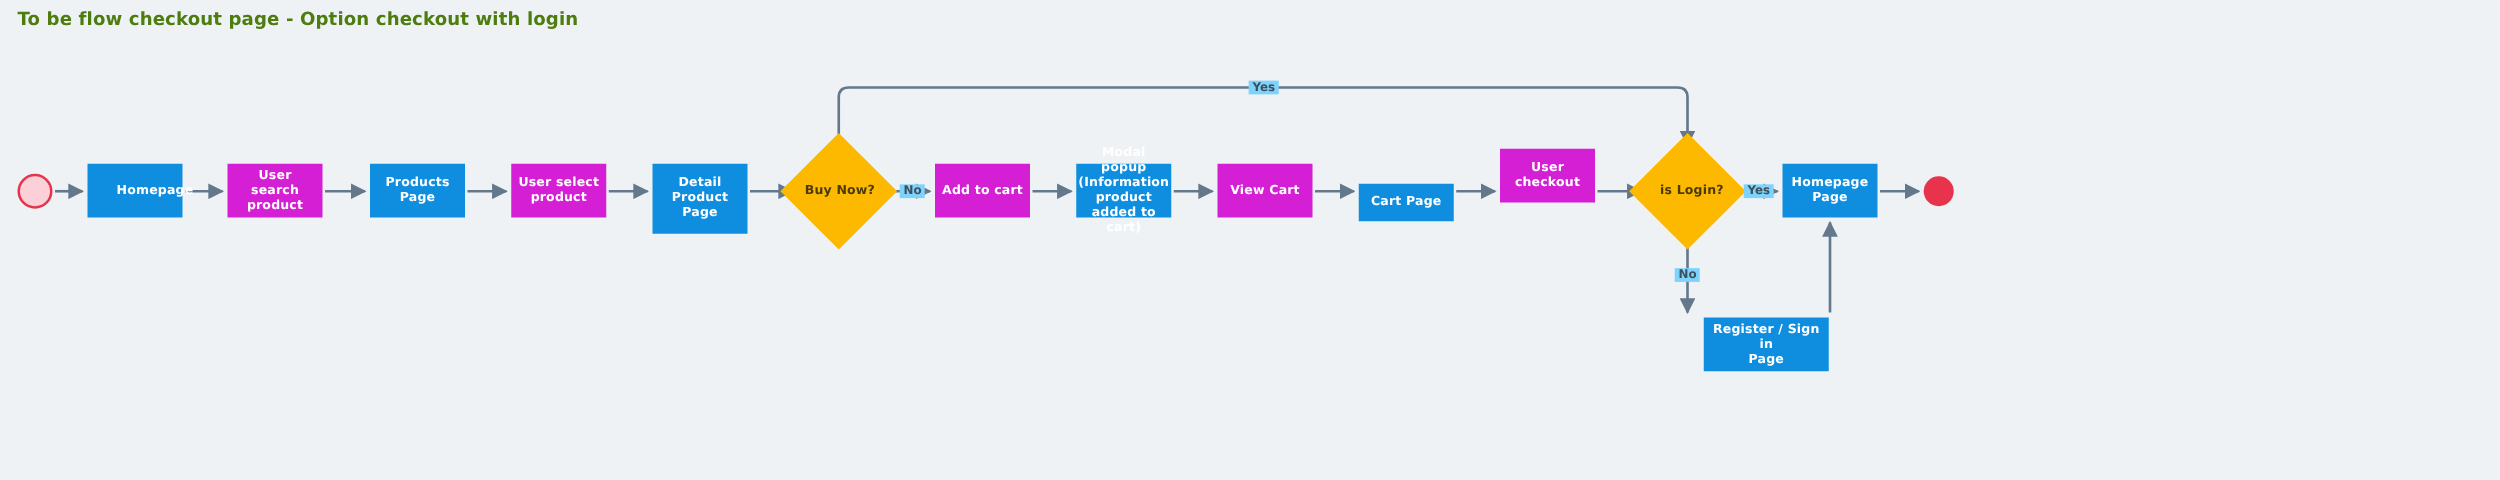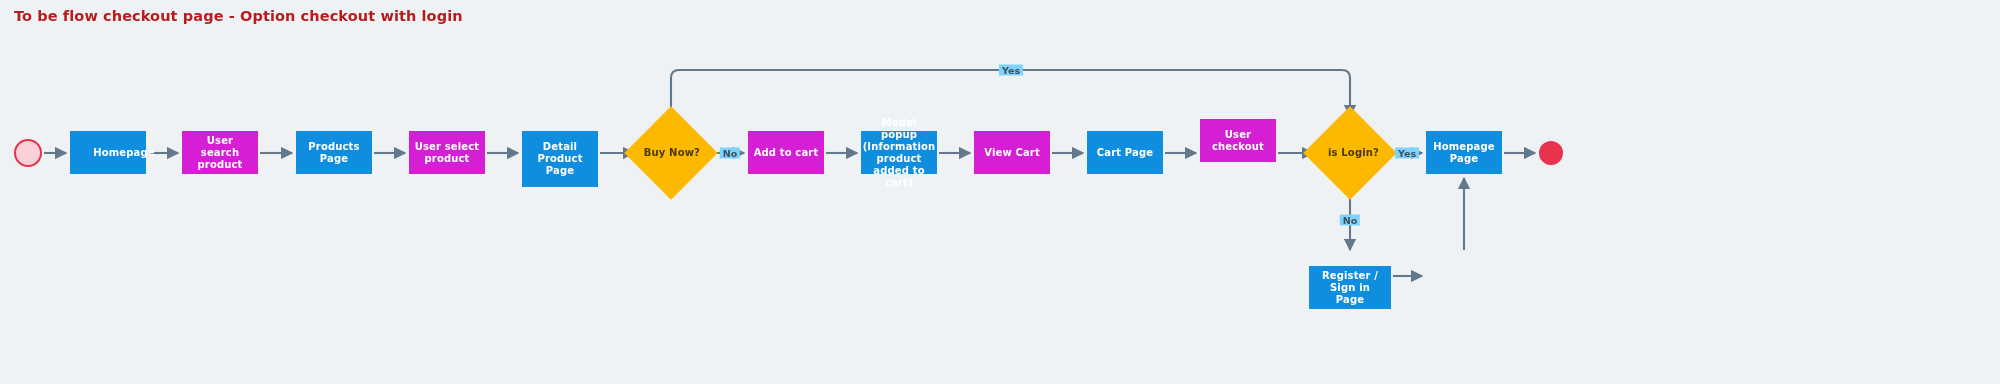--- a/index.html
+++ b/index.html
@@ -15,21 +15,21 @@
     font-family: "DejaVu Sans", "Liberation Sans", sans-serif;
     color: #2b3a4a;
   }
   #diagram-title {
     position: absolute;
     left: 14px;
     top: 8px;
     font-size: 14.5px;
     font-weight: 700;
     letter-spacing: 0.1px;
-    color: #b91c1c;
+    color: #4d7c0f;
     white-space: nowrap;
   }
   #canvas {
     position: absolute;
     inset: 0;
   }
   .edge-layer {
     position: absolute;
     left: 0;
     top: 0;
@@ -165,40 +165,40 @@
   <div class="node process-blue" style="left:861px; top:131px; width:76px; height:43px;">
     <span class="node-label">Modal popup
 (Information product
 added to cart)</span>
   </div>
 
   <div class="node action-magenta" style="left:974px; top:131px; width:76px; height:43px;">
     <span class="node-label">View Cart</span>
   </div>
 
-  <div class="node process-blue" style="left:1087px; top:131px; width:76px; height:43px;">
+  <div class="node process-blue" style="left:1087px; top:147px; width:76px; height:30px;">
     <span class="node-label">Cart Page</span>
   </div>
 
   <div class="node action-magenta" style="left:1200px; top:119px; width:76px; height:43px;text-align:center;">
     <span class="node-label">User checkout</span>
   </div>
 
   <div class="node decision" style="left:1317px; top:120px; width:66px; height:66px;">
     <span class="diamond-shape"></span>
     <span class="node-label">is Login?</span>
   </div>
 
   <div class="node process-blue" style="left:1426px; top:131px; width:76px; height:43px;">
     <span class="node-label">Homepage Page</span>
   </div>
 
   <div class="terminator end" style="left:1539px; top:141px; width:24px; height:24px;"></div>
 
-  <div class="node process-blue" style="left:1309px; top:254px; width:82px; height:43px;margin-top:12px;">
+  <div class="node process-blue" style="left:1363px; top:254px; width:100px; height:43px;">
     <span class="node-label">Register / Sign in
 Page</span>
   </div>
 
 
   <div class="edge-label" style="left:730px;  top:153px;">No</div>
   <div class="edge-label" style="left:1011px; top:70px;">Yes</div>
   <div class="edge-label" style="left:1407px; top:153px;">Yes</div>
   <div class="edge-label" style="left:1350px; top:220px;">No</div>
 

